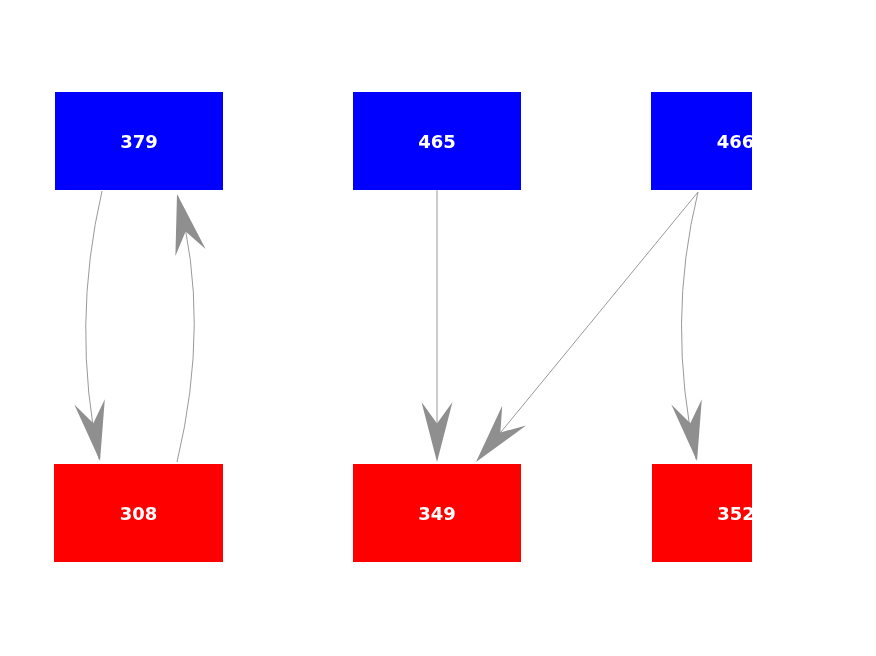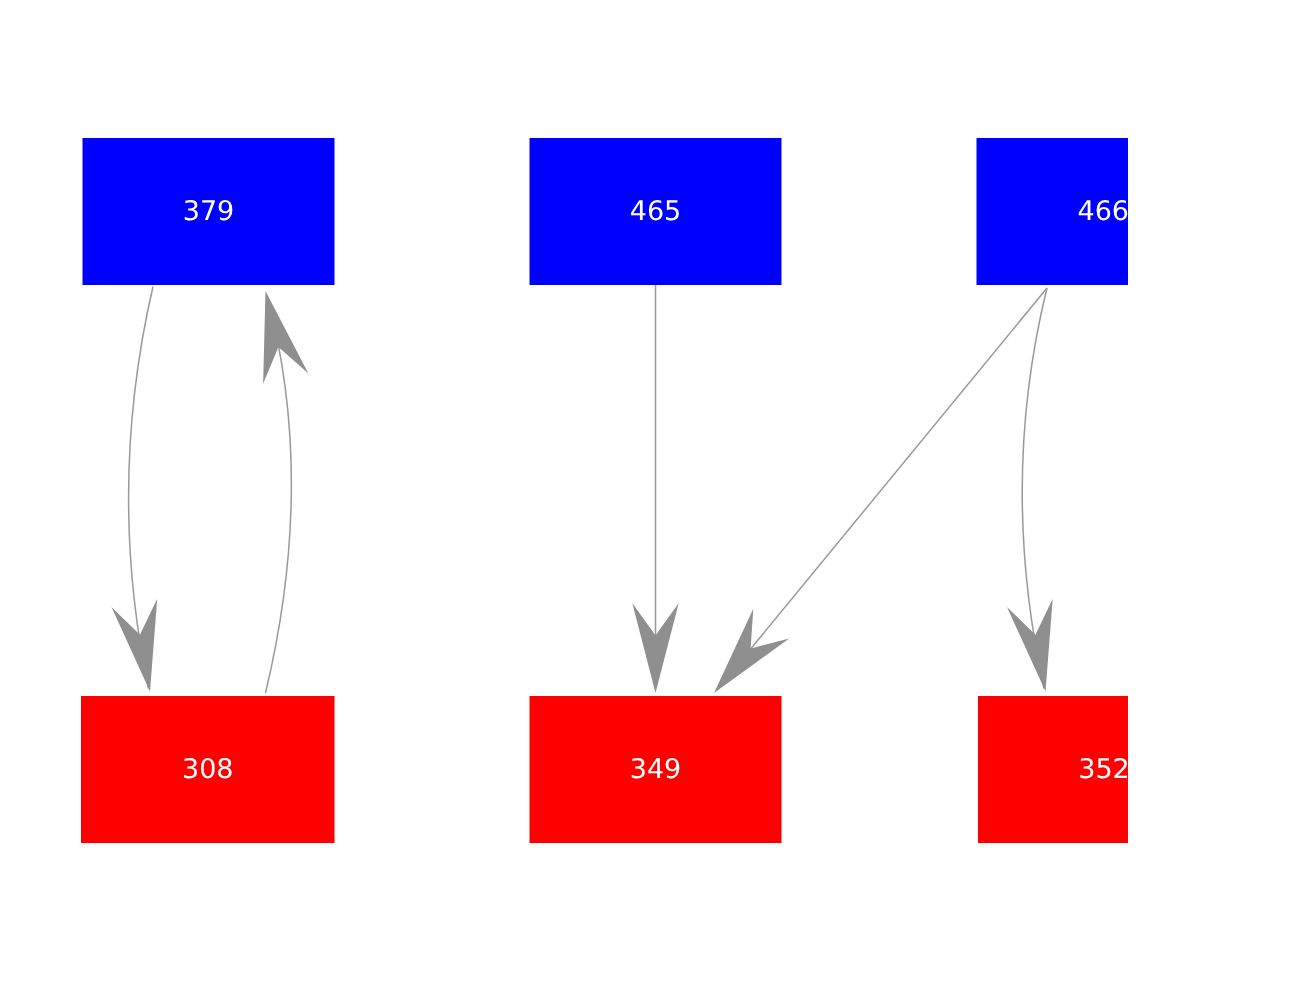--- a/index.html
+++ b/index.html
@@ -7,20 +7,21 @@
     padding: 0;
     background: #ffffff;
     font-family: "DejaVu Sans", "Liberation Sans", sans-serif;
   }
   .stage {
     position: relative;
     width: 752px;
     height: 656px;
     background: #ffffff;
     overflow: hidden;
+    font-weight: bold;
   }
   .stage svg {
     position: absolute;
     left: 0;
     top: 0;
     display: block;
   }
   .node-label {
     font-family: "DejaVu Sans", "Liberation Sans", sans-serif;
   }

